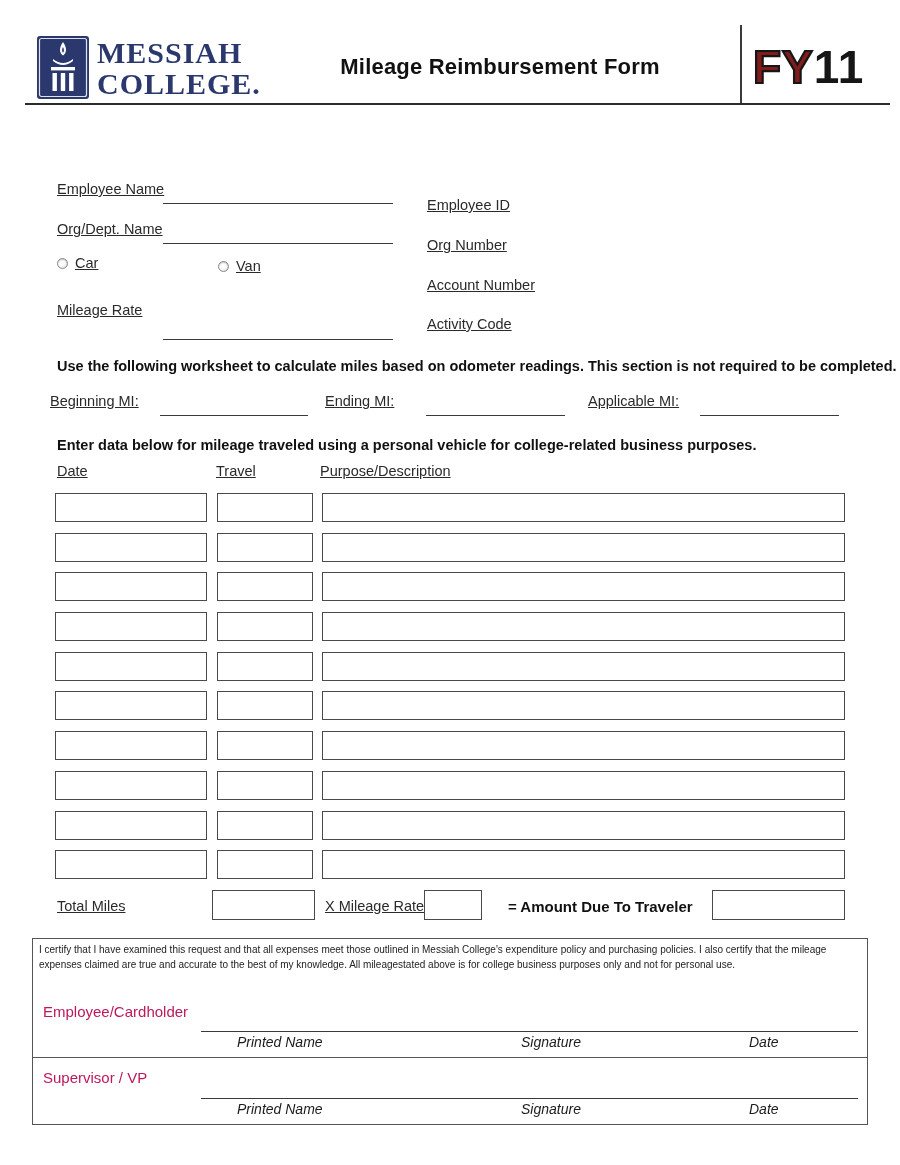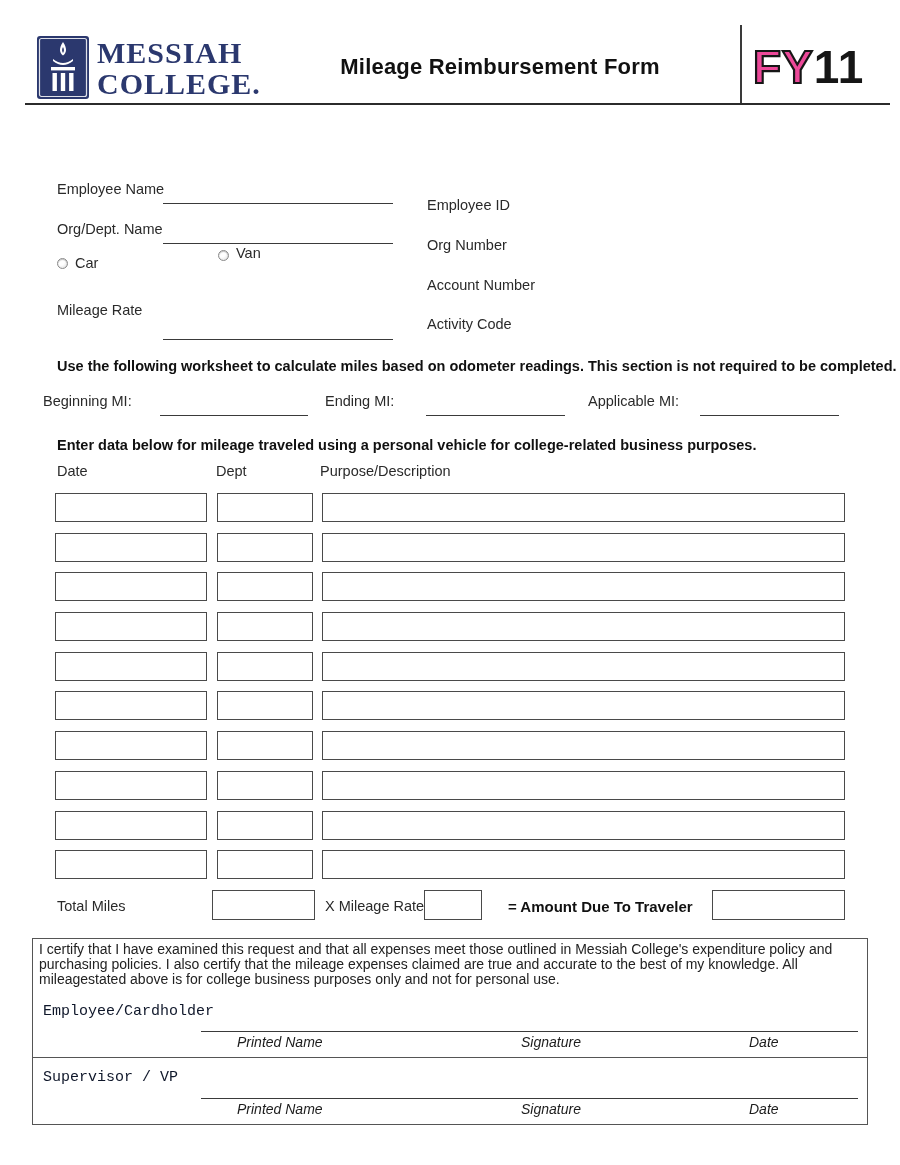--- a/index.html
+++ b/index.html
@@ -16,39 +16,39 @@
 
   
   .title {
     font-size: 22px;
     font-weight: bold;
     color: #111;
     letter-spacing: 0.2px;
   }
   .fy-wrap { font-weight: bold; font-size: 46px; letter-spacing: 1px; white-space: nowrap; }
   .fy-outline {
-    color: #ec4899;
+    color: #7f1d1d;
     -webkit-text-stroke: 2.2px #161616;
     text-stroke: 2.2px #161616;
   }
   .fy-solid { color: #161616; }
   .vrule { width: 2px; background: #3a3a3a; }
   .hrule { height: 2px; background: #2b2b2b; }
 
   
   .intro {
     font-size: 15.5px;
     text-align: center;
     line-height: 21px;
     color: #111;
   }
   .italic { font-style: italic; }
 
   
-  .lbl { font-size: 14.5px; color: #2a2a2a; white-space: nowrap; }
+  .lbl { font-size: 14.5px; color: #2a2a2a; white-space: nowrap; text-decoration: underline; }
   .lbl-bold { font-size: 14.5px; font-weight: bold; color: #111; white-space: nowrap; text-align: center; }
   .wline { height: 0; border-bottom: 1.5px solid #3a3a3a; }
 
   .radio-row { display: flex; align-items: center; gap: 7px; cursor: default; }
   .radio-circle {
     width: 11px; height: 11px;
     border-radius: 50%;
     border: 1px solid #8a8a8a;
     background: radial-gradient(circle at 35% 30%, #ffffff 40%, #d8d8d8 100%);
     box-shadow: inset 0 1px 1px rgba(0,0,0,0.25);
@@ -64,25 +64,25 @@
   }
   .cell-date { width: 152px; margin-right: 10px; }
   .cell-miles { width: 96px; margin-right: 9px; }
   .cell-purpose { width: 523px; }
 
   .tot-box { border: 1.5px solid #4a4a4a; background: #fff; }
 
   
   .cert-box { border: 1.5px solid #555; background: #fff; }
   .cert-text {
-    font-size: 14px;
+    font-size: 10px;
     line-height: 15px;
     color: #222;
   }
-  .sig-head { font-size: 15px; color: #0f172a; font-family: Liberation Mono, monospace; }
+  .sig-head { font-size: 15px; color: #be185d; }
   .sig-line { height: 0; border-bottom: 1.5px solid #3a3a3a; }
   .sig-lbl { font-size: 14px; font-style: italic; color: #1c1c1c; }
   .divider { height: 0; border-bottom: 1.5px solid #555; }
 
   
   .logo-svg { display: block; }
 </style>
 </head>
 <body>
 
@@ -123,48 +123,48 @@
   <div class="abs lbl" style="left:57px; top:181px;">Employee Name</div>
   <div class="abs wline" style="left:163px; top:203px; width:230px;"></div>
 
   <div class="abs lbl" style="left:57px; top:221px;">Org/Dept. Name</div>
   <div class="abs wline" style="left:163px; top:243px; width:230px;"></div>
 
   <div class="abs radio-row" style="left:57px; top:255px;">
     <span class="radio-circle"></span>
     <span class="lbl">Car</span>
   </div>
-  <div class="abs radio-row" style="left:218px; top:245px;align-items:flex-end;">
+  <div class="abs radio-row" style="left:218px; top:258px;">
     <span class="radio-circle"></span>
     <span class="lbl">Van</span>
   </div>
 
   <div class="abs lbl" style="left:57px; top:302px;">Mileage Rate</div>
   <div class="abs wline" style="left:163px; top:339px; width:230px;"></div>
 
   <div class="abs lbl" style="left:427px; top:197px;">Employee ID</div>
   <div class="abs lbl" style="left:427px; top:237px;">Org Number</div>
   <div class="abs lbl" style="left:427px; top:277px;">Account Number</div>
   <div class="abs lbl" style="left:427px; top:316px;">Activity Code</div>
 
   <div class="abs lbl-bold" style="left:57px; top:358px;">Use the following worksheet to calculate miles based on odometer readings.  This section is not required to be completed.</div>
 
-  <div class="abs lbl" style="left:43px; top:393px;">Beginning MI:</div>
+  <div class="abs lbl" style="left:50px; top:393px;">Beginning MI:</div>
   <div class="abs wline" style="left:160px; top:415px; width:148px;"></div>
 
   <div class="abs lbl" style="left:325px; top:393px;">Ending MI:</div>
   <div class="abs wline" style="left:426px; top:415px; width:139px;"></div>
 
   <div class="abs lbl" style="left:588px; top:393px;">Applicable MI:</div>
   <div class="abs wline" style="left:700px; top:415px; width:139px;"></div>
 
   <div class="abs lbl-bold" style="left:57px; top:437px;">Enter data below for mileage traveled using a personal vehicle for college-related business purposes.</div>
 
   <div class="abs lbl" style="left:57px; top:463px;">Date</div>
-  <div class="abs lbl" style="left:216px; top:463px;">Dept</div>
+  <div class="abs lbl" style="left:216px; top:463px;">Travel</div>
   <div class="abs lbl" style="left:320px; top:463px;">Purpose/Description</div>
 
   <div class="abs rows" style="left:55px; top:493px; width:790px;">
 
       <div class="trow">
         <div class="cell cell-date"></div>
         <div class="cell cell-miles"></div>
         <div class="cell cell-purpose"></div>
       </div>
 

